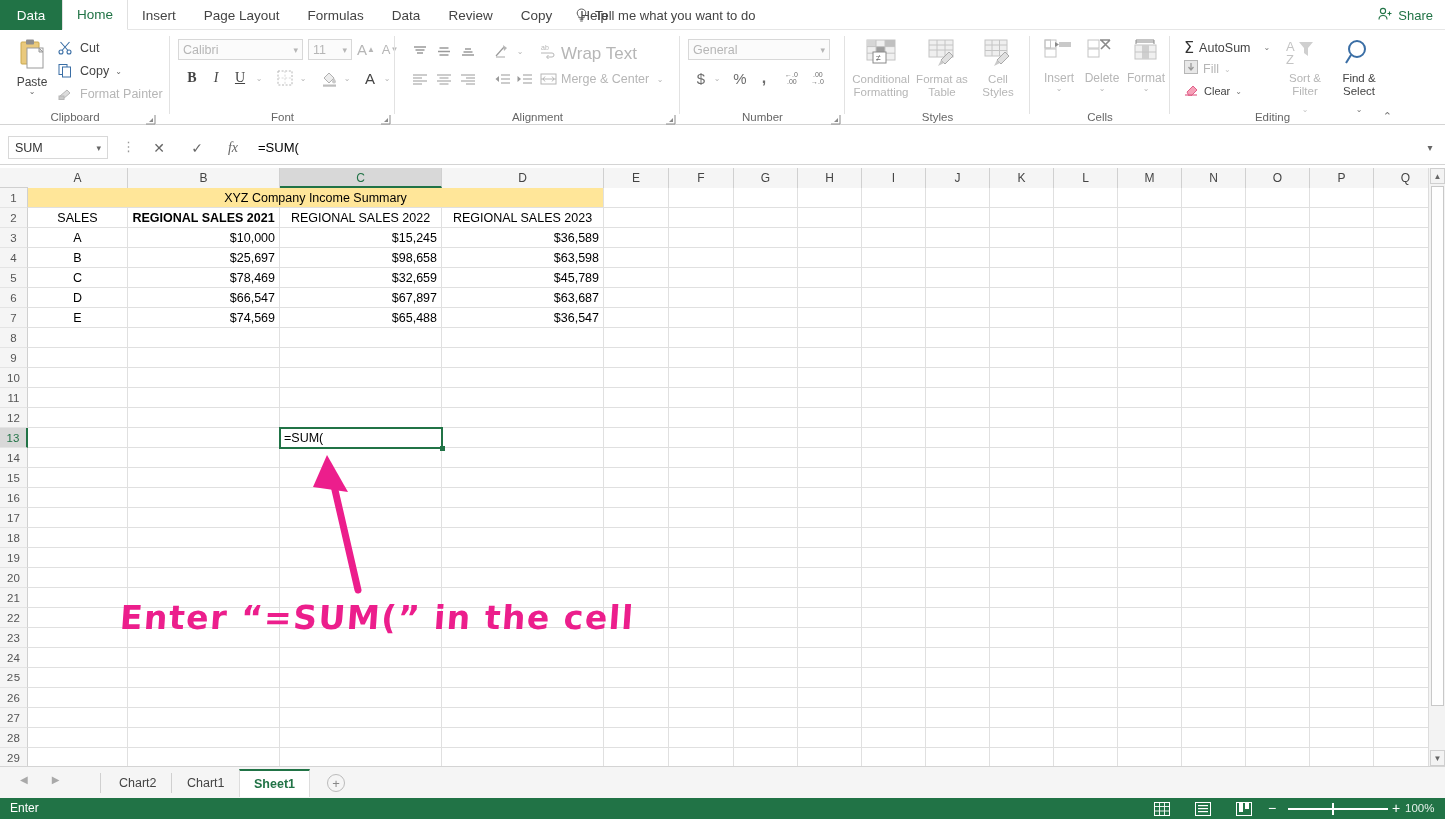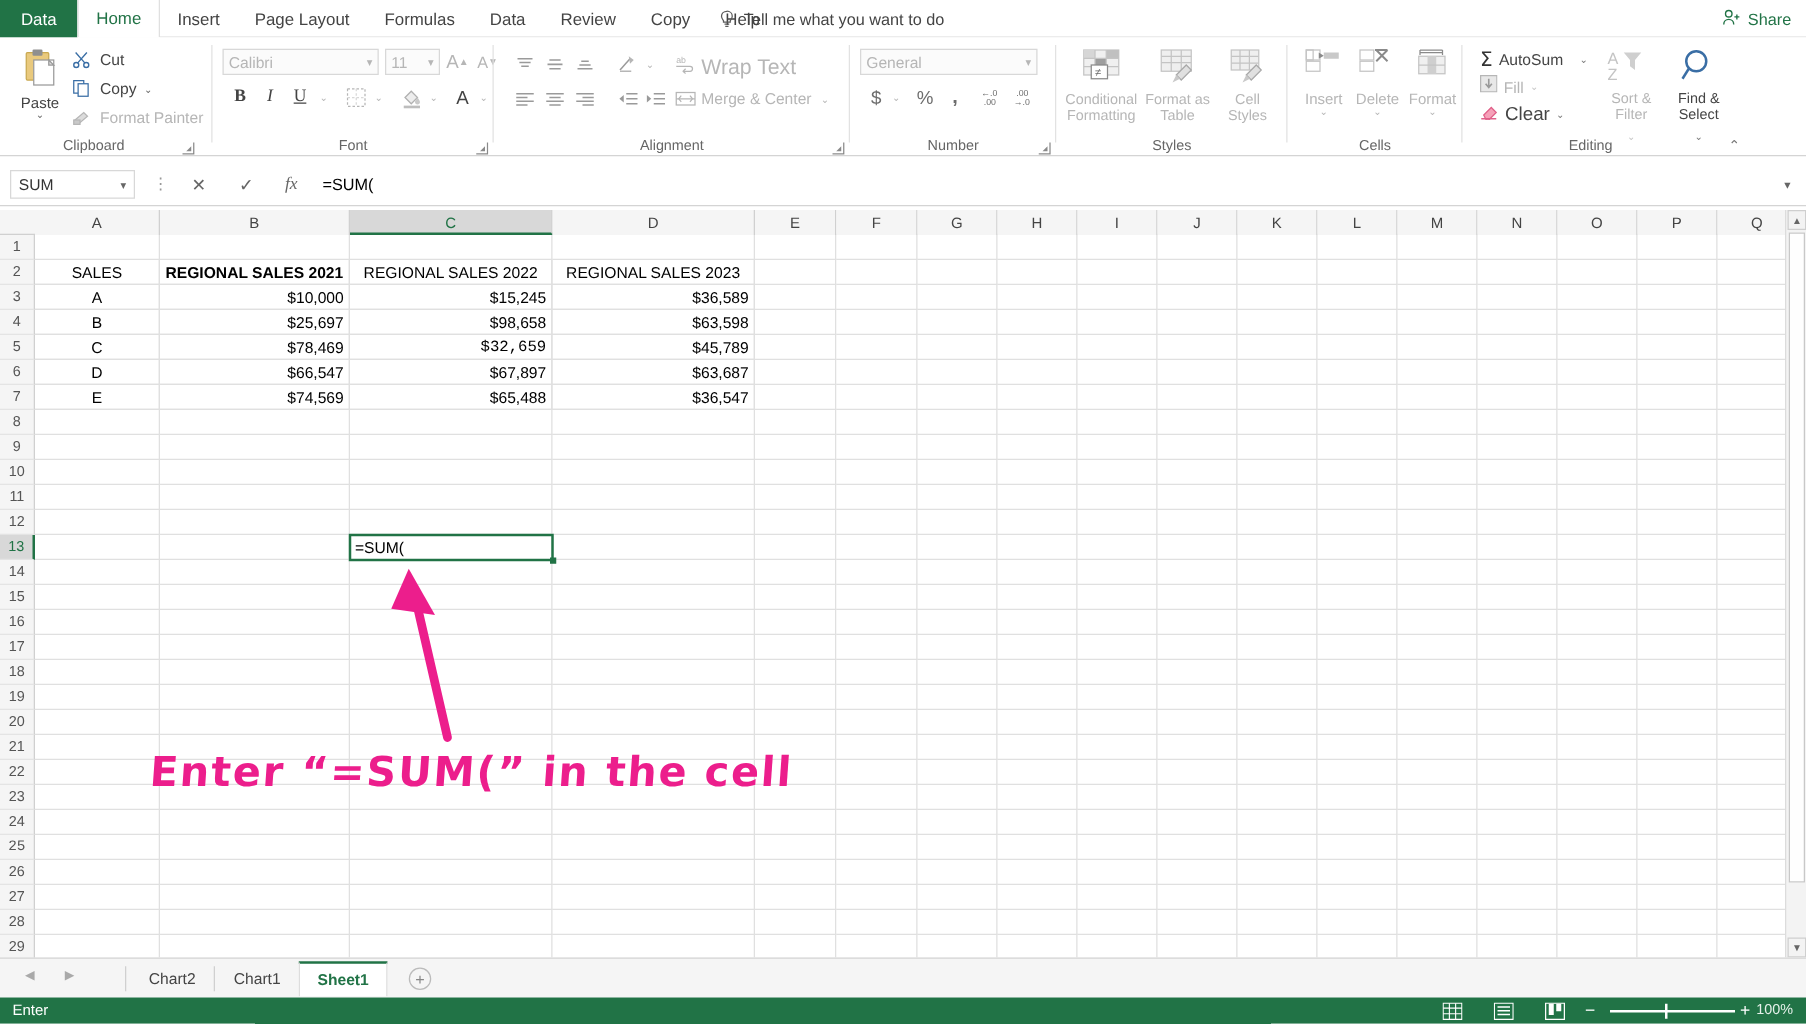--- a/index.html
+++ b/index.html
@@ -534,21 +534,21 @@
         <span style="font-size:12.5px;color:#b6b6b6">Fill</span>
         <span style="font-size:8px;color:#c6c6c6">⌄</span>
       </div>
       <div style="position:absolute;left:14px;top:52px;display:flex;align-items:center;gap:5px">
         <span>
           <svg width="15" height="14" viewBox="0 0 15 14">
               <path d="M3 10l6-6 4 4-6 6H5z" fill="#f6a0b8" stroke="#e06089"></path>
               <path d="M1 13h12" stroke="#e06089" stroke-width="1.2"></path>
             </svg>
         </span>
-        <span style="font-size:15px;color:#444">Clear</span>
+        <span style="font-size:11px;color:#444">Clear</span>
         <span style="font-size:8px;color:#777">⌄</span>
       </div>
       <div style="position:absolute;left:108px;top:8px;width:54px;text-align:center">
         <span>
           <svg width="42" height="30" viewBox="0 0 42 30">
               <text x="2" y="13" font-size="13" fill="#c4c4c4" font-family="sans-serif">A</text>
               <text x="2" y="26" font-size="13" fill="#c4c4c4" font-family="sans-serif">Z</text>
               <path d="M15 4h14l-5 6v8l-4-3v-5z" fill="#cfcfcf"></path>
             </svg>
         </span>
@@ -1124,35 +1124,36 @@
       <div class="cell " style="left: 770px; top: 560px; width: 64px;"></div>
       <div class="cell " style="left: 834px; top: 560px; width: 64px;"></div>
       <div class="cell " style="left: 898px; top: 560px; width: 64px;"></div>
       <div class="cell " style="left: 962px; top: 560px; width: 64px;"></div>
       <div class="cell " style="left: 1026px; top: 560px; width: 64px;"></div>
       <div class="cell " style="left: 1090px; top: 560px; width: 64px;"></div>
       <div class="cell " style="left: 1154px; top: 560px; width: 64px;"></div>
       <div class="cell " style="left: 1218px; top: 560px; width: 64px;"></div>
       <div class="cell " style="left: 1282px; top: 560px; width: 64px;"></div>
       <div class="cell " style="left: 1346px; top: 560px; width: 64px;"></div>
+      <div class="cell title-merge" style="left: 0px; top: 0px; width: 576px;">XYZ Company Income Summary</div>
       <div class="cell c" style="left: 0px; top: 20px; width: 100px;">SALES</div>
       <div class="cell c" style="left: 100px; top: 20px; width: 152px; font-weight: bold;">REGIONAL SALES 2021</div>
       <div class="cell c" style="left: 252px; top: 20px; width: 162px;">REGIONAL SALES 2022</div>
       <div class="cell c" style="left: 414px; top: 20px; width: 162px;">REGIONAL SALES 2023</div>
       <div class="cell c" style="left: 0px; top: 40px; width: 100px;">A</div>
       <div class="cell r" style="left: 100px; top: 40px; width: 152px;">$10,000</div>
       <div class="cell r" style="left: 252px; top: 40px; width: 162px;">$15,245</div>
       <div class="cell r" style="left: 414px; top: 40px; width: 162px;">$36,589</div>
       <div class="cell c" style="left: 0px; top: 60px; width: 100px;">B</div>
       <div class="cell r" style="left: 100px; top: 60px; width: 152px;">$25,697</div>
       <div class="cell r" style="left: 252px; top: 60px; width: 162px; text-align: right;">$98,658</div>
       <div class="cell r" style="left: 414px; top: 60px; width: 162px;">$63,598</div>
       <div class="cell c" style="left: 0px; top: 80px; width: 100px;">C</div>
       <div class="cell r" style="left: 100px; top: 80px; width: 152px;">$78,469</div>
-      <div class="cell r" style="left: 252px; top: 80px; width: 162px; font-family: Liberation Mono, monospace;">$32,659</div>
+      <div class="cell r" style="left: 252px; top: 80px; width: 162px;">$32,659</div>
       <div class="cell r" style="left: 414px; top: 80px; width: 162px;">$45,789</div>
       <div class="cell c" style="left: 0px; top: 100px; width: 100px;">D</div>
       <div class="cell r" style="left: 100px; top: 100px; width: 152px;">$66,547</div>
       <div class="cell r" style="left: 252px; top: 100px; width: 162px; text-align: right;">$67,897</div>
       <div class="cell r" style="left: 414px; top: 100px; width: 162px;">$63,687</div>
       <div class="cell c" style="left: 0px; top: 120px; width: 100px;">E</div>
       <div class="cell r" style="left: 100px; top: 120px; width: 152px;">$74,569</div>
       <div class="cell r" style="left: 252px; top: 120px; width: 162px;">$65,488</div>
       <div class="cell r" style="left: 414px; top: 120px; width: 162px;">$36,547</div>
       <div class="active-cell" style="left: 251px; top: 239px; width: 164px; height: 22px;">=SUM(</div>

